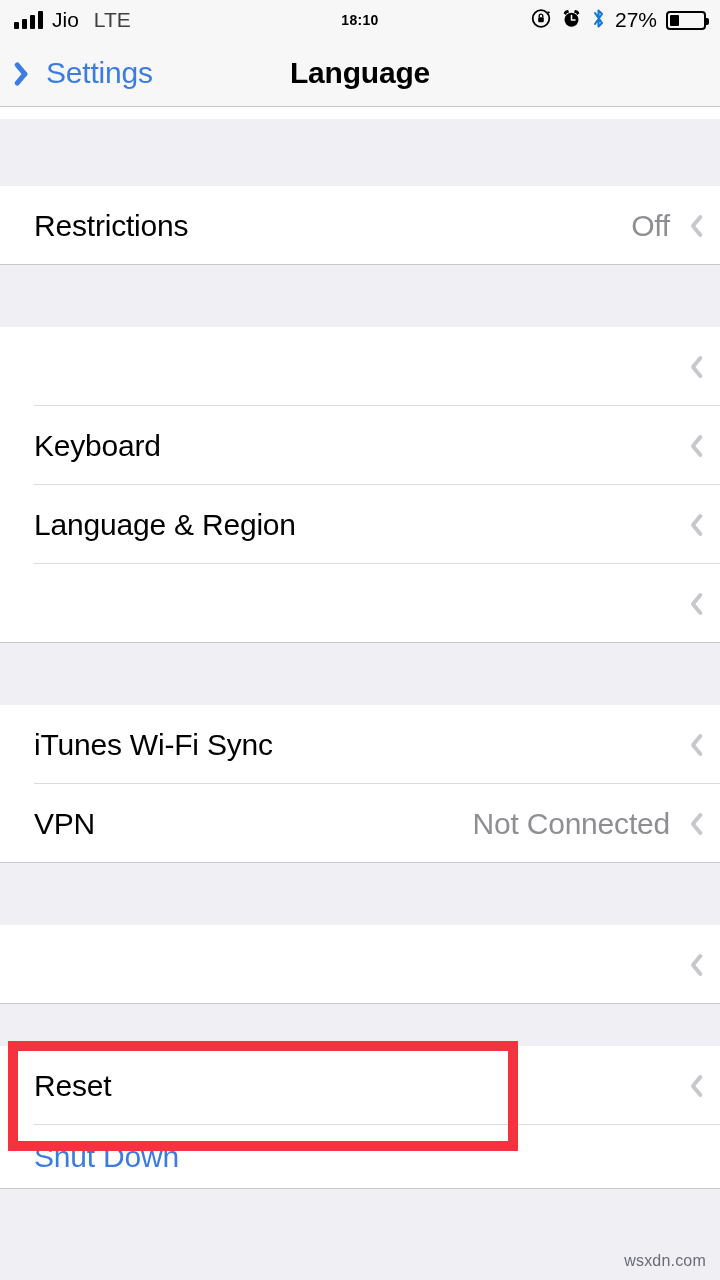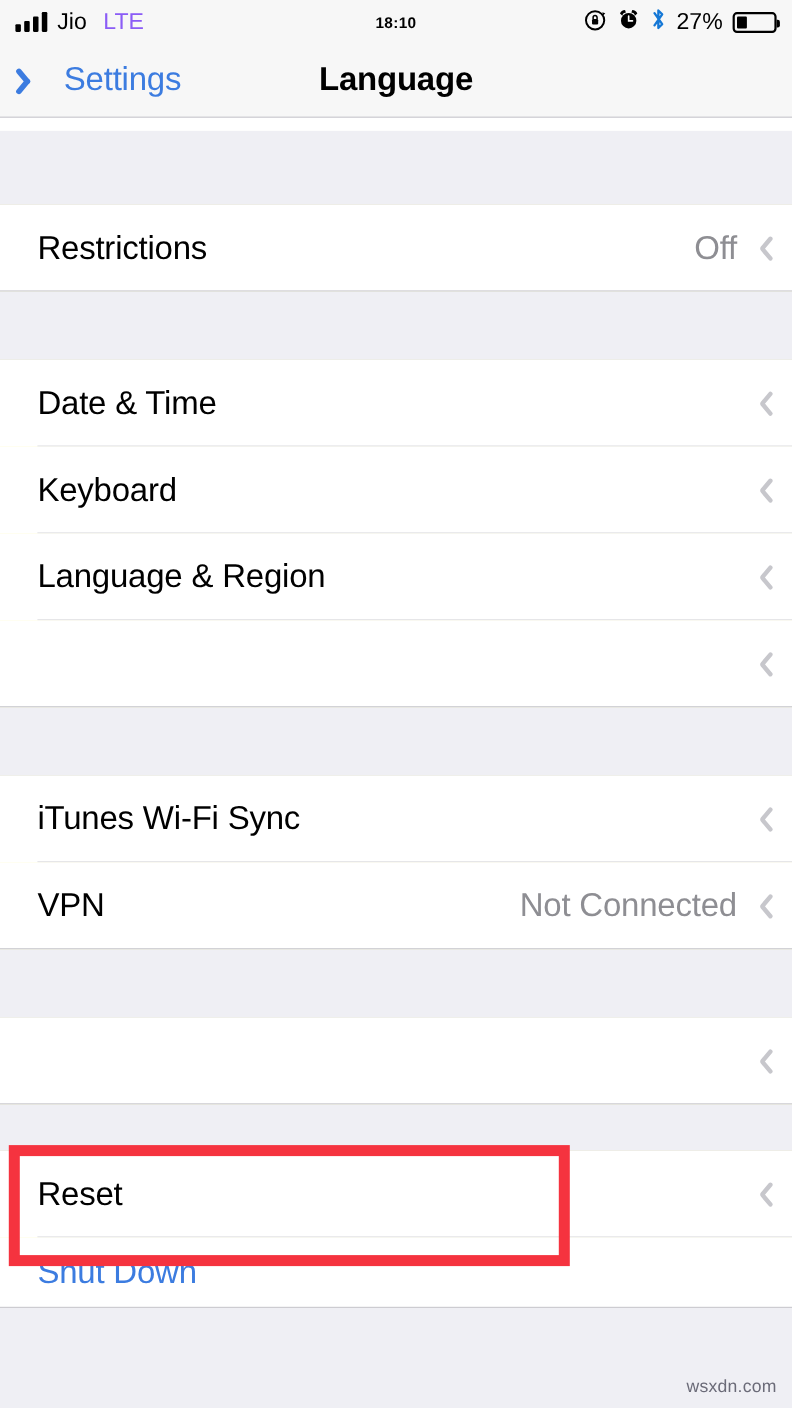--- a/index.html
+++ b/index.html
@@ -25,21 +25,21 @@
     position:relative;
   }
   .sb-left { display:flex; align-items:center; gap:9px; }
   .bars { display:flex; align-items:flex-end; gap:3px; height:18px; }
   .bars i { display:block; width:5px; background:#000; border-radius:1px; }
   .bars i:nth-child(1){ height:7px; }
   .bars i:nth-child(2){ height:10px; }
   .bars i:nth-child(3){ height:14px; }
   .bars i:nth-child(4){ height:18px; }
   .carrier { font-size:21px; color:#000; letter-spacing:0px; }
-  .lte { font-size:21px; color:#8b5cf6; margin-left:6px; }
+  .lte { font-size:21px; color:#404040; margin-left:6px; }
   .sb-time {
     position:absolute; left:0; right:0; text-align:center;
     font-size:14px; font-weight:bold; color:#000;
     letter-spacing:0.3px;
     pointer-events:none;
   }
   .sb-right {
     margin-left:auto; display:flex; align-items:center; gap:9px;
     position:relative; z-index:2;
   }
@@ -56,21 +56,21 @@
   .battery .fill { height:100%; background:#000; border-radius:1px; width:27%; }
 
   
   .navbar {
     height:67px; background:#f7f7f7;
     display:flex; align-items:center;
     position:relative;
     border-bottom:1px solid #c8c7cc;
   }
   .back {
-    display:flex; align-items:center; gap:20px;
+    display:flex; align-items:center; gap:8px;
     padding-left:20px; cursor:pointer;
   }
   .chev-back {
     width:18px; height:30px; position:relative; display:block;
   }
   .chev-back::before, .chev-back::after {
     content:""; position:absolute; left:4px; width:5px; height:17px;
     background:#3c7ce0; border-radius:3px;
   }
   .chev-back::before { top:1px;  transform:rotate(-40deg); transform-origin: bottom center; }
@@ -217,21 +217,20 @@
         <span class="disclosure"></span>
       </div>
       <div class="grp-bot"></div>
     </div>
 
     <div class="gap" style="height:62px;"></div>
 
     <div class="group">
       <div class="grp-top"></div>
       <div class="row">
-        <span class="label">Date &amp; Time</span>
         <span class="disclosure"></span>
         <span class="sep"></span>
       </div>
       <div class="row">
         <span class="label">Keyboard</span>
         <span class="disclosure"></span>
         <span class="sep"></span>
       </div>
       <div class="row">
         <span class="label">Language &amp; Region</span>

